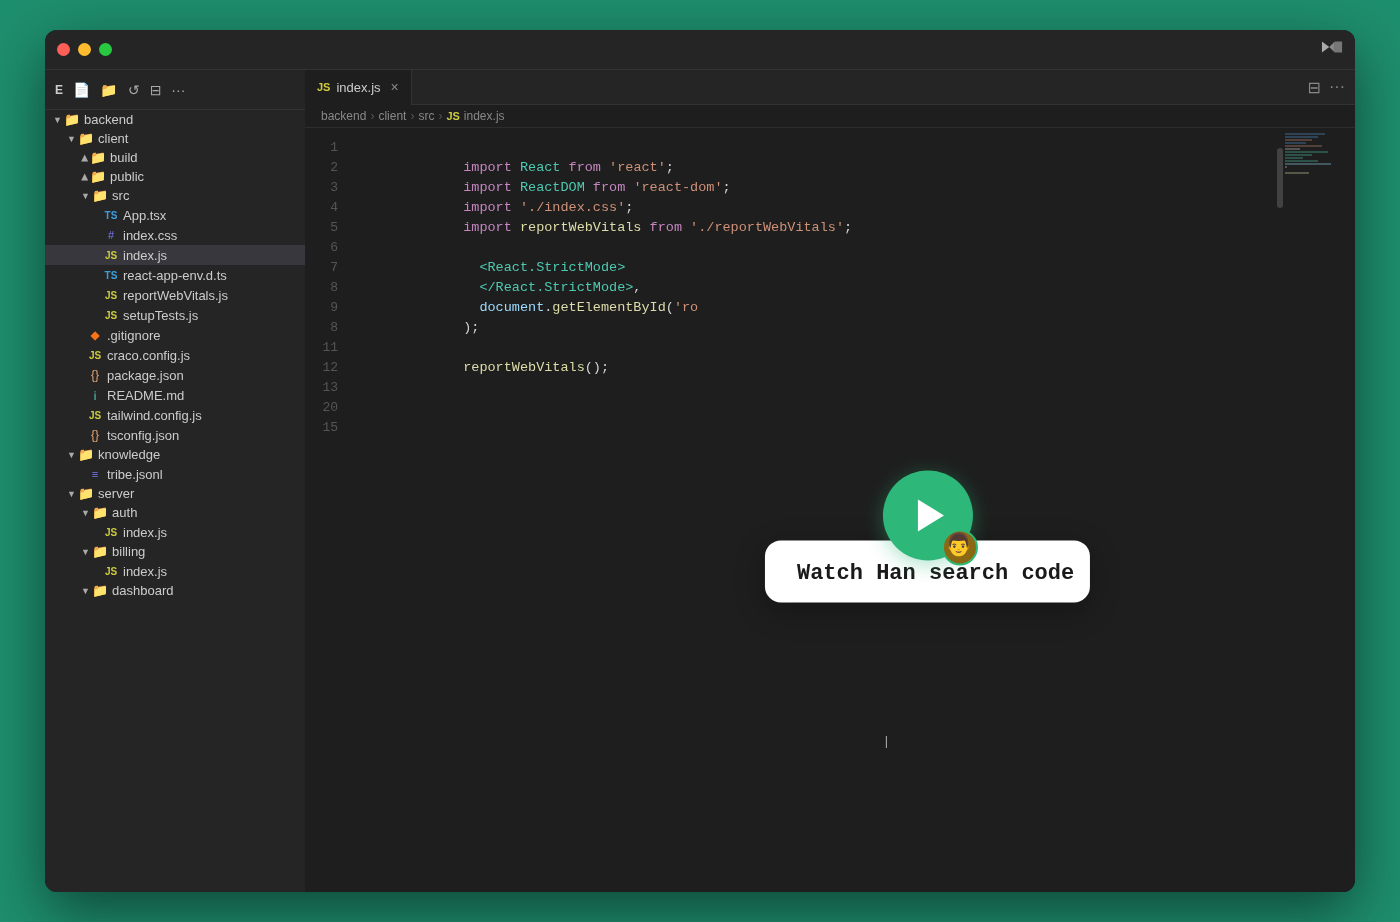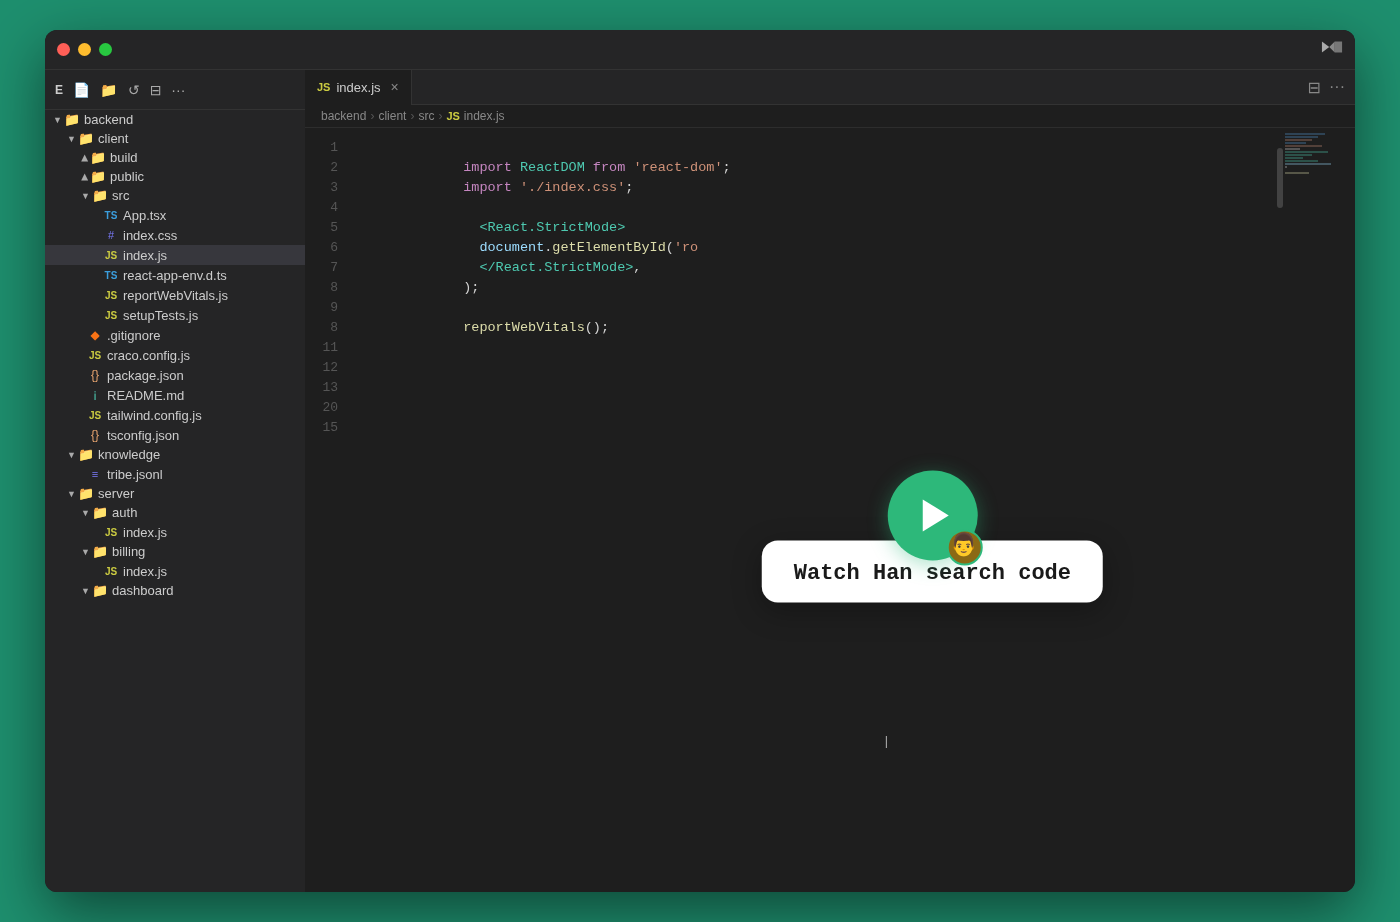--- a/index.html
+++ b/index.html
@@ -295,21 +295,21 @@
       overflow: hidden;
       display: flex;
       align-items: center;
       justify-content: center;
       font-size: 20px;
     }
 
     .watch-card {
       background: white;
       border-radius: 16px;
-      padding: 16px 32px 18px 32px;
+      padding: 16px 16px 18px 32px;
       text-align: center;
       margin-top: -20px;
       box-shadow: 0 8px 30px rgba(0,0,0,0.3);
       min-width: 320px;
     }
 
     .watch-title {
       font-size: 22px;
       font-weight: 700;
       color: #1a1a1a;
@@ -543,34 +543,40 @@
           <div>8</div>
           <div>11</div>
           <div>12</div>
           <div>13</div>
           <div>20</div>
           <div>15</div>
         </div>
 
         <div class="code-content">
           <div class="code-line">
+            <span class="import-kw">import</span> <span class="cls">React</span> <span class="import-kw">from</span> <span class="str">'react'</span><span class="plain">;</span>
+          </div>
+          <div class="code-line">
             <span class="import-kw">import</span> <span class="cls">ReactDOM</span> <span class="import-kw">from</span> <span class="str">'react-dom'</span><span class="plain">;</span>
           </div>
           <div class="code-line">
             <span class="import-kw">import</span> <span class="str">'./index.css'</span><span class="plain">;</span>
           </div>
+          <div class="code-line">
+            <span class="import-kw">import</span> <span class="fn">reportWebVitals</span> <span class="import-kw">from</span> <span class="str">'./reportWebVitals'</span><span class="plain">;</span>
+          </div>
           <div class="code-line">&nbsp;</div>
           <div class="code-line">
             <span class="plain">  </span><span class="tag">&lt;React.StrictMode&gt;</span>
           </div>
           <div class="code-line">
+            <span class="plain">  </span><span class="tag">&lt;/React.StrictMode&gt;</span><span class="plain">,</span>
+          </div>
+          <div class="code-line">
             <span class="plain">  </span><span class="var">document</span><span class="plain">.</span><span class="fn">getElementById</span><span class="plain">(</span><span class="str">'ro</span>
-          </div>
-          <div class="code-line">
-            <span class="plain">  </span><span class="tag">&lt;/React.StrictMode&gt;</span><span class="plain">,</span>
           </div>
           <div class="code-line">
             <span class="plain">);</span>
           </div>
           <div class="code-line">&nbsp;</div>
           <div class="code-line">
             <span class="fn">reportWebVitals</span><span class="plain">();</span>
           </div>
           <div class="code-line">&nbsp;</div>
         </div>

